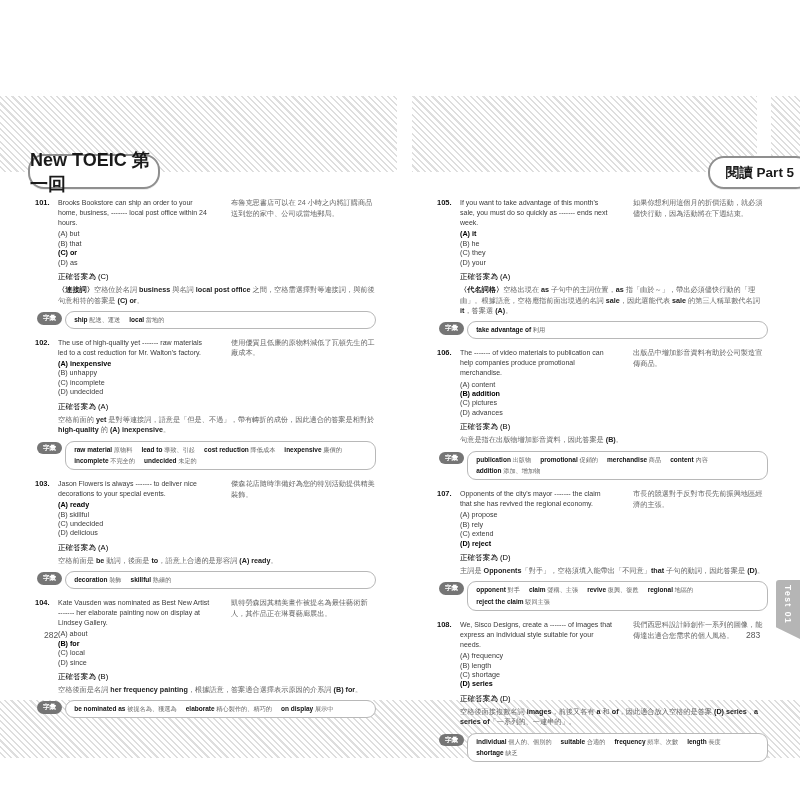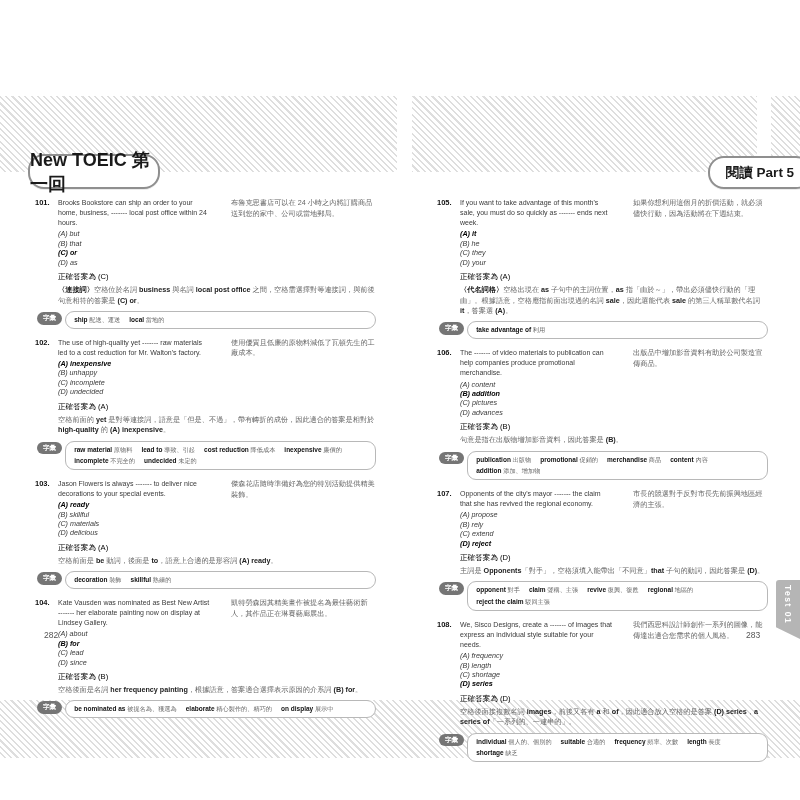--- a/index.html
+++ b/index.html
@@ -21,21 +21,21 @@
   .badge-right{left:708px;top:156px;width:100px;height:29px;font-size:13.5px;}
   
   .page{position:absolute;top:198px;}
   .page-left{left:35px;width:341px;}
   .page-right{left:437px;width:331px;}
   .q{margin-bottom:9px;}
   .q-row{display:flex;align-items:flex-start;}
   .q-num{width:23px;flex:none;font-weight:bold;font-size:7.5px;color:#111;line-height:1.4;}
   .q-main{width:152px;flex:none;}
   .q-text{font-size:7px;color:#3a3a3a;line-height:1.45;}
-  .q-opts{margin-top:2px;font-size:7.2px;line-height:1.1;color:#3a3a3a;font-style:italic;}
+  .q-opts{margin-top:2px;font-size:7.2px;line-height:1.1;color:#3a3a3a;}
   .opt{margin:0 0 1.5px 0;}
   .opt.correct{font-weight:bold;color:#000;}
   .q-zh{flex:1;margin-left:21px;font-size:7.2px;color:#666;line-height:1.5;}
   .q-ans{margin:4px 0 0 23px;font-weight:normal;font-size:7.6px;color:#000;}
   .q-expl{margin:3px 0 0 23px;font-size:7.2px;color:#666;line-height:1.45;}
   .q-expl b{color:#222;}
   .vocab{display:flex;align-items:flex-start;margin-top:5px;}
   .vocab-pill{flex:none;background:#757575;color:#fff;font-size:6.6px;font-weight:bold;
               padding:3px 6px;border-radius:9px;margin:1px 3px 0 2px;line-height:1;}
   .vocab-box{flex:1;border:1px solid #b8b8b8;border-radius:9px;background:#fff;
@@ -122,21 +122,21 @@
       </div>
     </div>
       <div class="q">
       <div class="q-row">
         <div class="q-num">103.</div>
         <div class="q-main">
           <div class="q-text">Jason Flowers is always ------- to deliver nice decorations to your special events.</div>
           <div class="q-opts">
               <div class="opt correct">(A) ready</div>
               <div class="opt">(B) skillful</div>
-              <div class="opt">(C) materials</div>
+              <div class="opt">(C) undecided</div>
               <div class="opt">(D) delicious</div>
             </div>
         </div>
         <div class="q-zh">傑森花店隨時準備好為您的特別活動提供精美裝飾。</div>
       </div>
       <div class="q-ans">正確答案為 (A)</div>
       <div class="q-expl"><span>空格前面是 </span><b>be</b><span> 動詞，後面是 </span><b>to</b><span>，語意上合適的是形容詞 </span><b>(A) ready</b><span>。</span></div>
       <div class="vocab">
         <div class="vocab-pill">字彙</div>
         <div class="vocab-box">
@@ -146,21 +146,21 @@
       </div>
     </div>
       <div class="q">
       <div class="q-row">
         <div class="q-num">104.</div>
         <div class="q-main">
           <div class="q-text">Kate Vausden was nominated as Best New Artist ------- her elaborate painting now on display at Lindsey Gallery.</div>
           <div class="q-opts">
               <div class="opt">(A) about</div>
               <div class="opt correct">(B) for</div>
-              <div class="opt">(C) lead</div>
+              <div class="opt">(C) local</div>
               <div class="opt">(D) since</div>
             </div>
         </div>
         <div class="q-zh">凱特勞森因其精美畫作被提名為最佳藝術新人，其作品正在琳賽藝廊展出。</div>
       </div>
       <div class="q-ans">正確答案為 (B)</div>
       <div class="q-expl"><span>空格後面是名詞 </span><b>her frequency painting</b><span>，根據語意，答案適合選擇表示原因的介系詞 </span><b>(B) for</b><span>。</span></div>
       <div class="vocab">
         <div class="vocab-pill">字彙</div>
         <div class="vocab-box">

